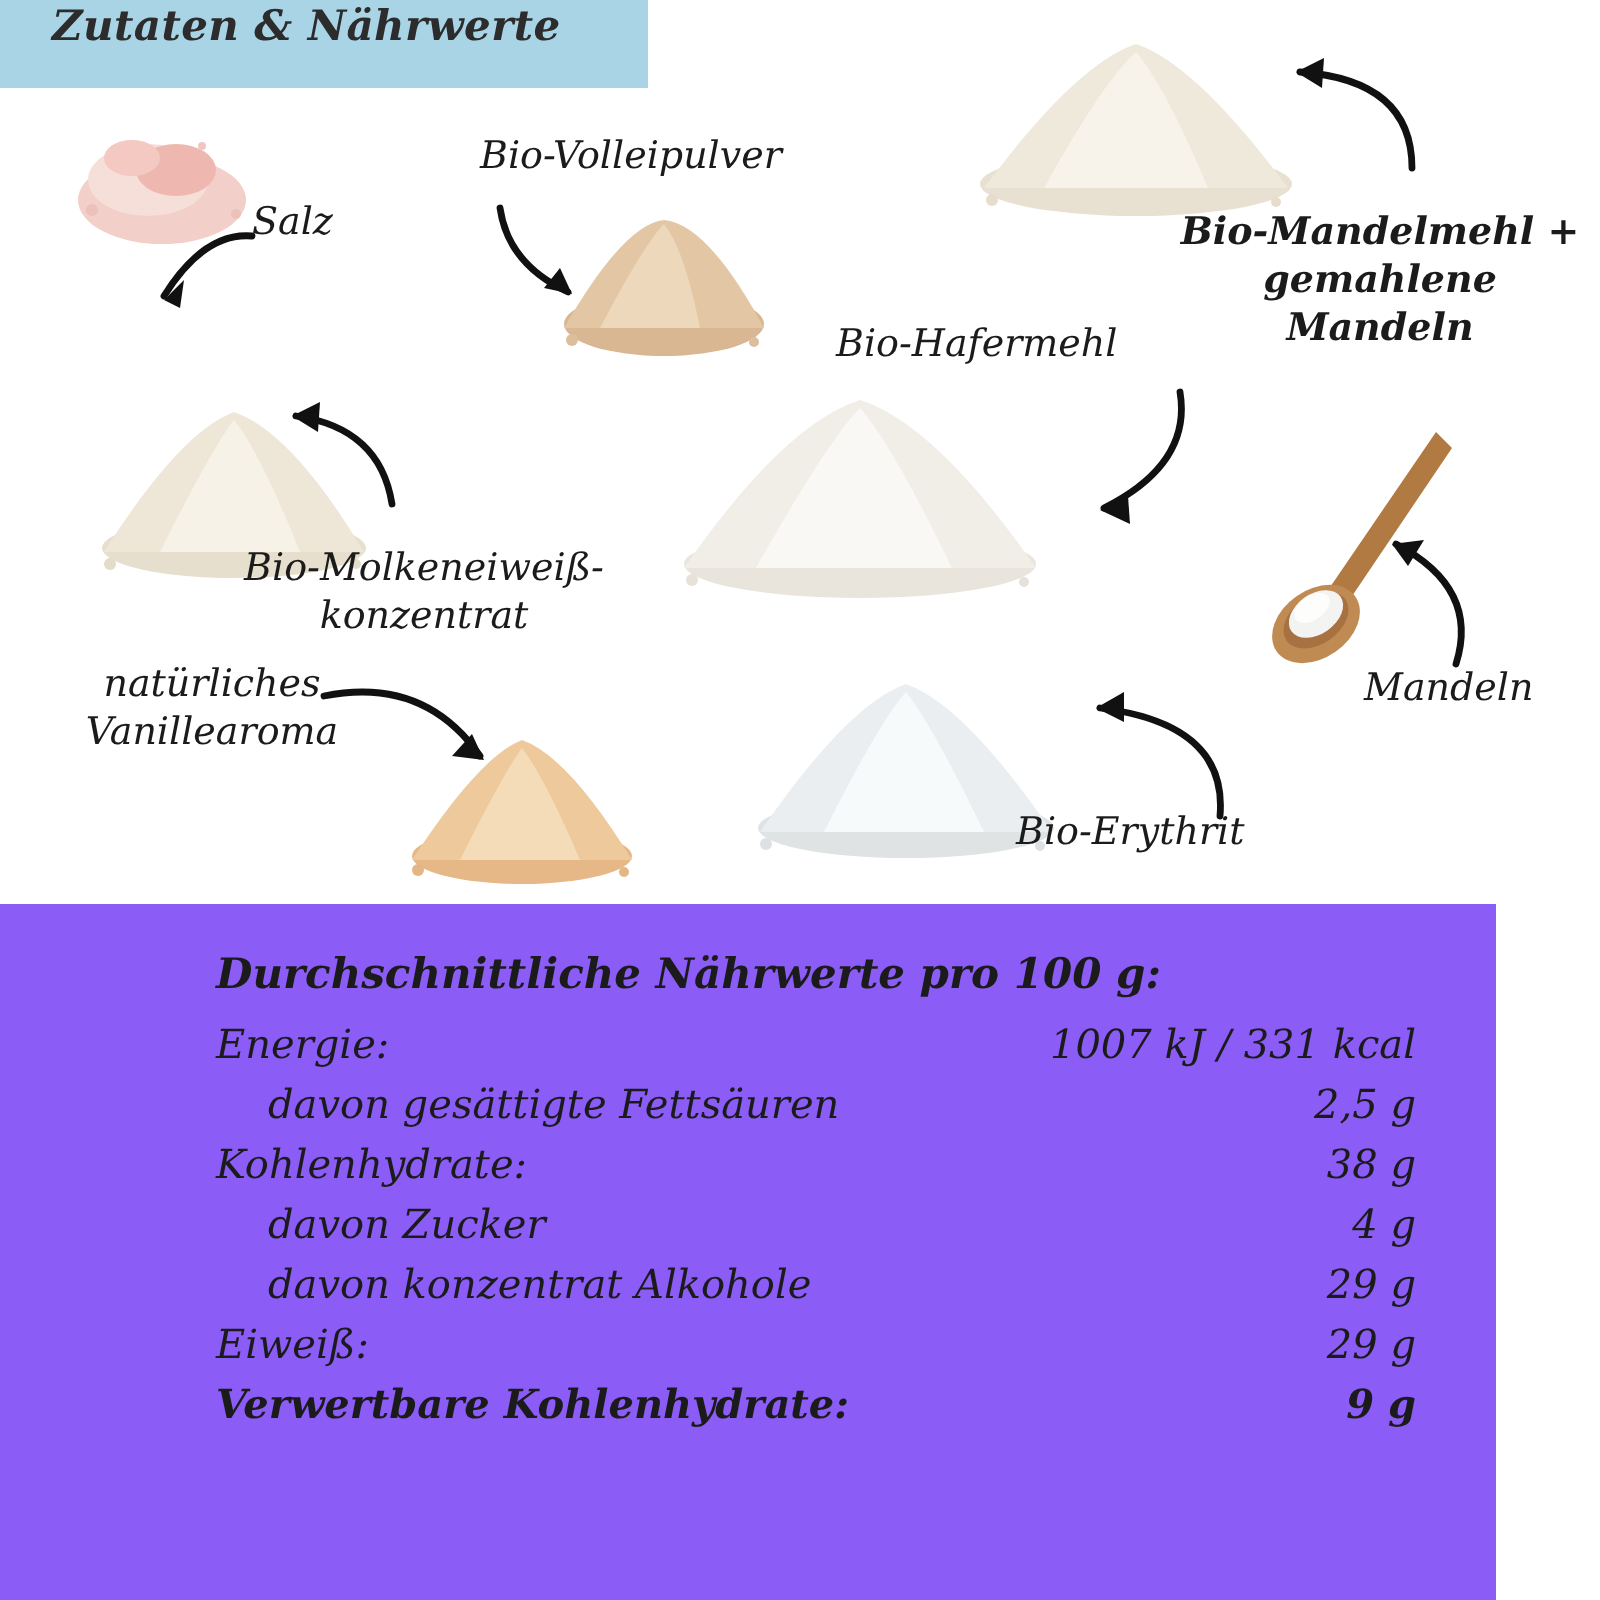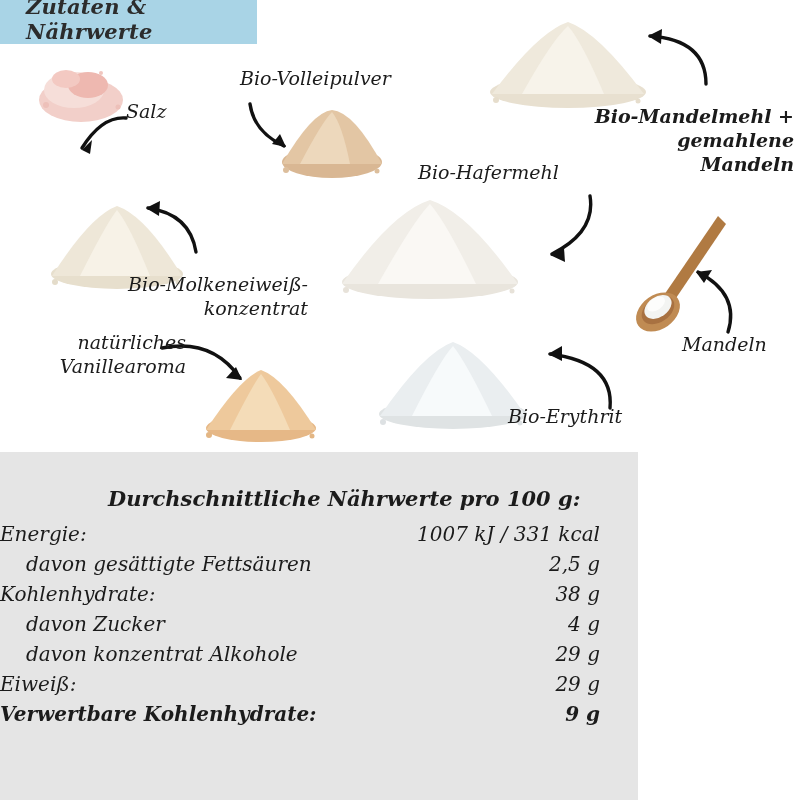--- a/index.html
+++ b/index.html
@@ -18,25 +18,25 @@
     width: 800px;
     height: 800px;
     background: #ffffff;
   }
 
   
   .header-banner {
     position: absolute;
     left: 0;
     top: 0;
-    width: 257px;
+    width: 324px;
     height: 44px;
     background: #a9d4e6;
     display: flex;
-    align-items: flex-end;
+    align-items: flex-start;
   }
   .header-title {
     padding-left: 26px;
     font-family: "DejaVu Serif", serif;
     font-style: italic;
     font-weight: bold;
     font-size: 21px;
     color: #2c2c2c;
     letter-spacing: 0.2px;
   }
@@ -51,55 +51,56 @@
   }
 
   .label {
     position: absolute;
     font-family: "DejaVu Serif", serif;
     font-style: italic;
     font-size: 19px;
     line-height: 24px;
     color: #1b1b1b;
     white-space: pre-line;
-    text-align: right;
+    text-align: center;
   }
 
   
   .pile {
     position: absolute;
   }
   .pile svg { display: block; }
 
   .arrow {
     position: absolute;
   }
   .arrow svg { display: block; overflow: visible; }
 
   
   .nutrition-panel {
     position: absolute;
     left: 0;
     top: 452px;
-    width: 638px;
+    width: 748px;
     height: 348px;
-    background: #e5e5e5;
+    background: #8b5cf6;
     box-sizing: border-box;
-    padding: 34px 0 0 0;
+    padding: 22px 0 0 0;
   }
   .nutrition-heading {
     font-family: "DejaVu Serif", serif;
     font-style: italic;
     font-weight: bold;
     font-size: 21px;
     color: #1b1b1b;
     margin: 0 0 8px 108px;
   }
   .nutri-table {
     width: 600px;
+    margin-left: 108px;
     border-collapse: collapse;
     font-family: "DejaVu Serif", serif;
     font-style: italic;
     font-size: 20px;
     color: #1b1b1b;
   }
   .nutri-table td {
     padding: 3px 0;
     vertical-align: baseline;
   }

